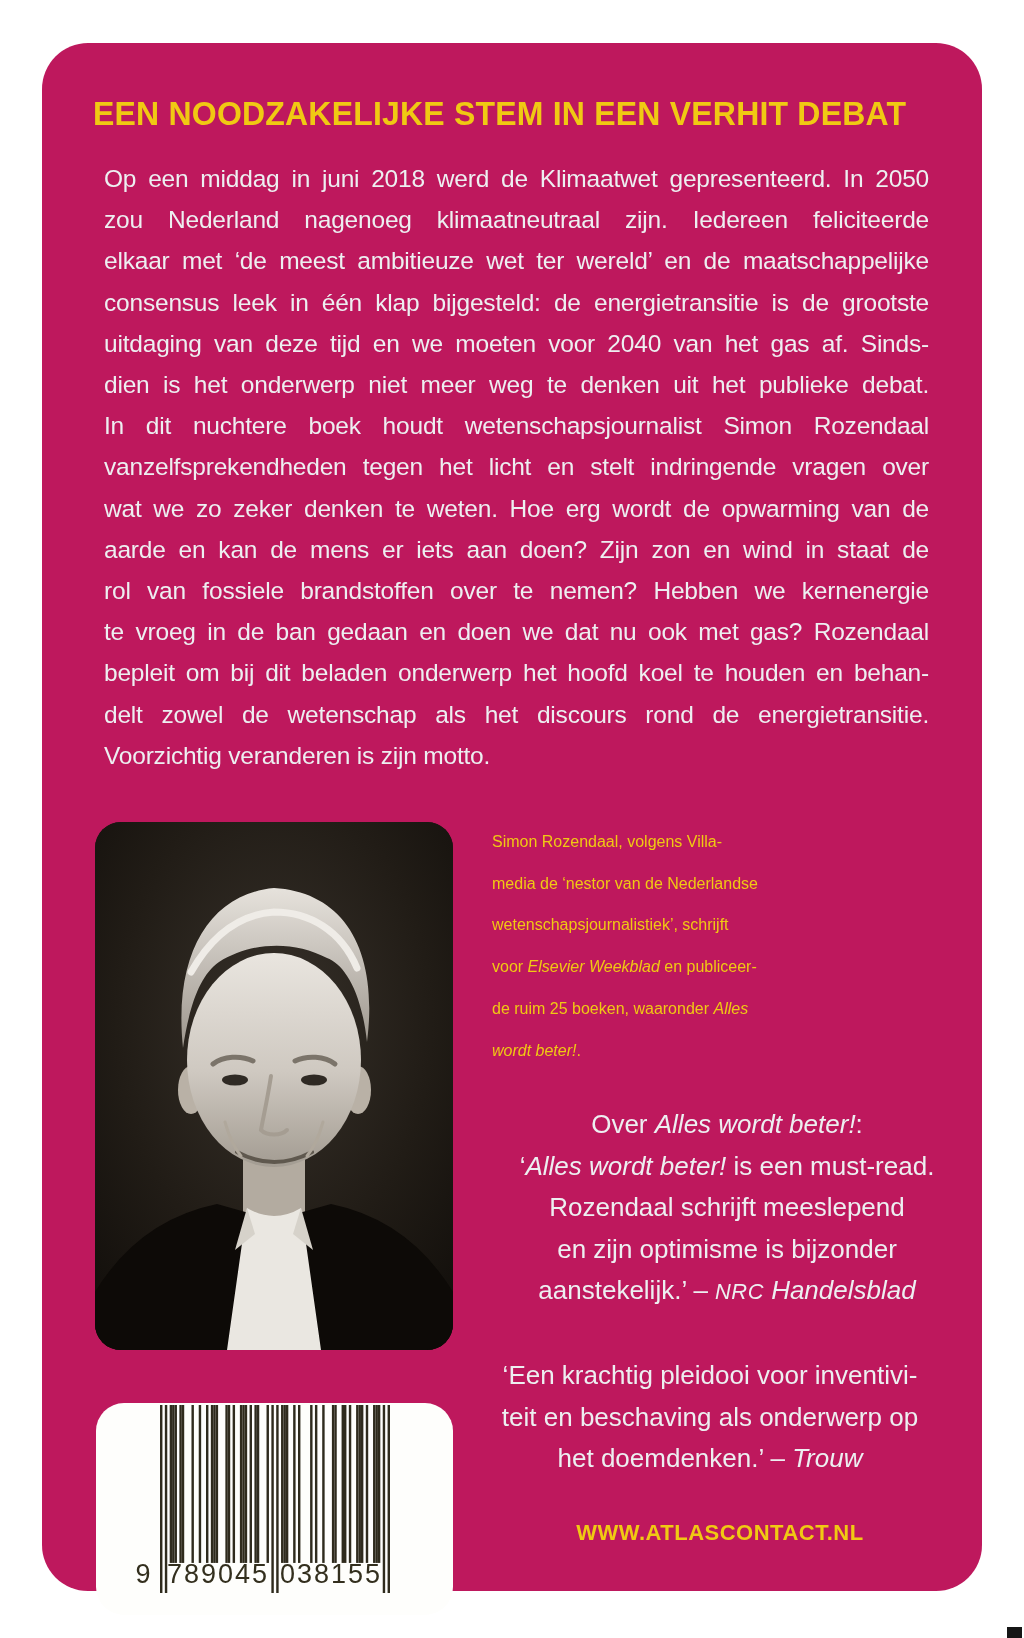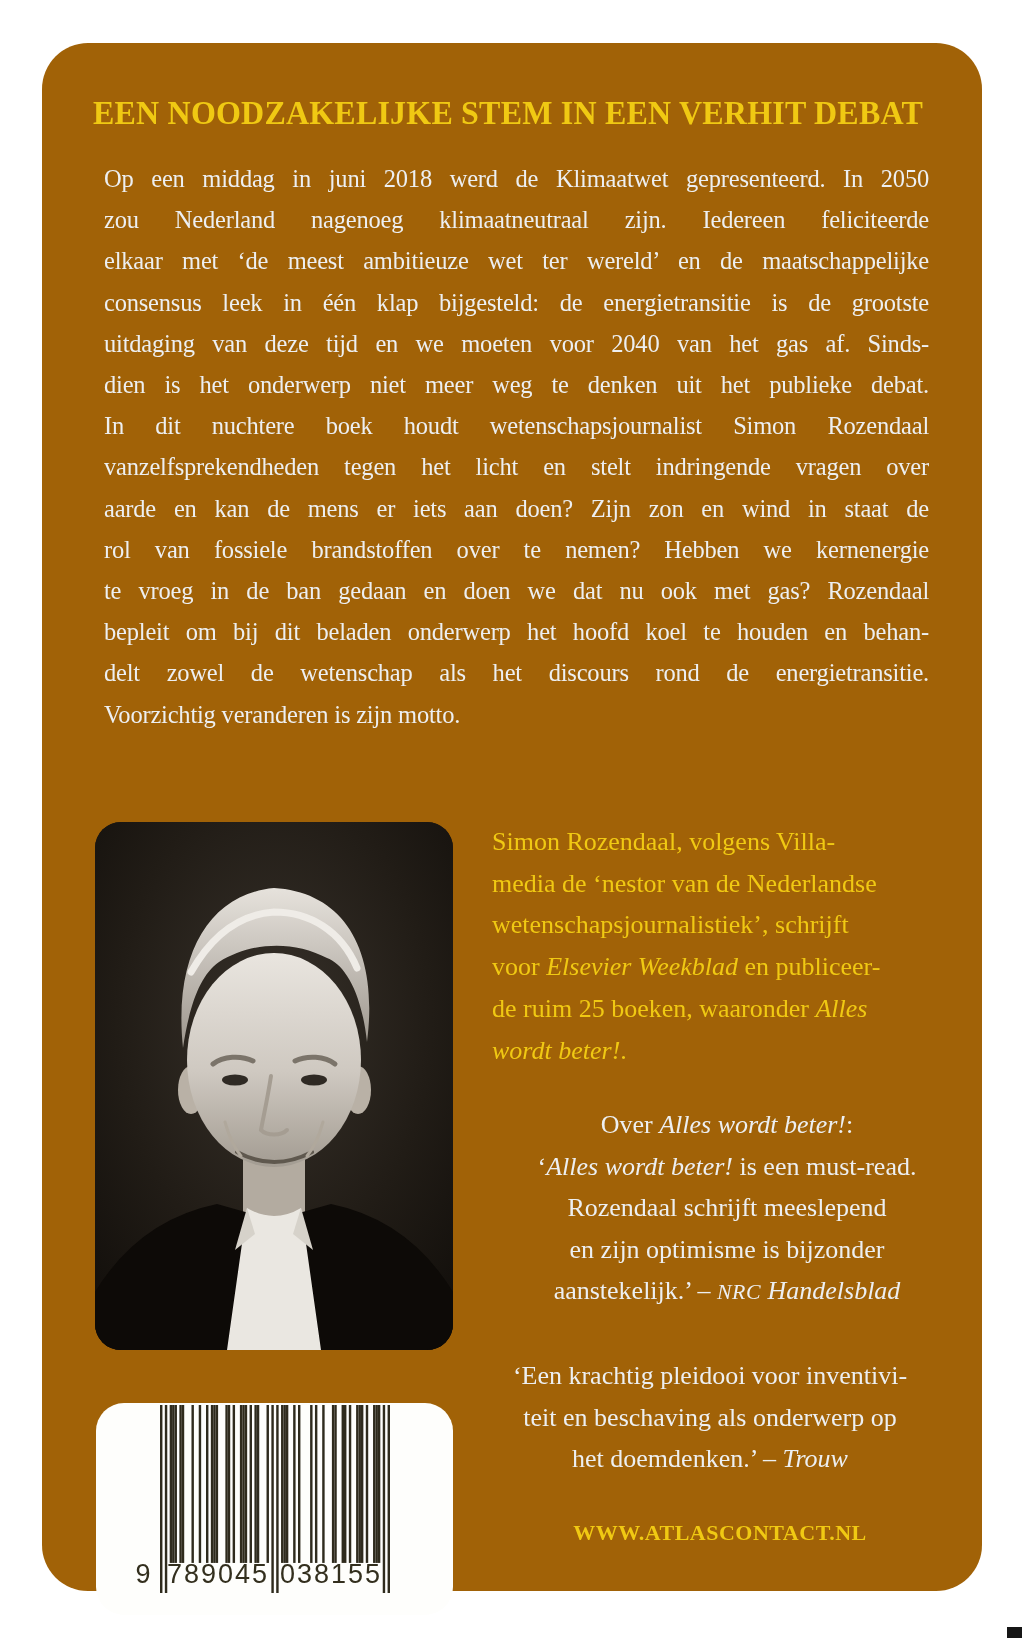--- a/index.html
+++ b/index.html
@@ -2,21 +2,21 @@
 <html><head>
 <meta charset="utf-8">
 <style>
   html,body{margin:0;padding:0;}
   body{
     width:1024px;height:1638px;position:relative;background:#ffffff;
     font-family:"Liberation Sans",sans-serif;overflow:hidden;
   }
   .cover{
     position:absolute;left:42px;top:43px;width:940px;height:1548px;
-    background:#a16207;border-radius:46px;font-family:Liberation Serif, serif;
+    background:#be185d;border-radius:46px;
   }
   .headline{
     position:absolute;left:51px;top:52px;margin:0;
     font-size:33px;font-weight:bold;color:#f0c913;
     letter-spacing:0.2px;white-space:nowrap;
     transform:scaleX(0.97);transform-origin:left top;
   }
   .blurb{
     position:absolute;left:51px;top:115px;width:836px;
     font-size:24.5px;line-height:41.2px;color:#edeff1;
@@ -24,21 +24,21 @@
   }
   .bline{text-align:justify;text-align-last:justify;margin-left:11px;}
   .bline.last{text-align:justify;text-align-last:left;}
   .photo{
     position:absolute;left:53px;top:779px;width:358px;height:528px;
     border-radius:26px;overflow:hidden;background:#1a1511;
   }
   .photo svg{display:block;width:100%;height:100%;}
   .bio{
     position:absolute;left:450px;top:778px;width:440px;
-    font-size:26px;line-height:41.7px;color:#f0c913;
+    font-size:16px;line-height:41.7px;color:#f0c913;
   }
   .quote{
     position:absolute;left:412px;width:512px;text-align:center;
     font-size:26px;line-height:41.6px;color:#edeff1;
   }
   #quote1{top:1061px;padding-left:17px;}
   #quote2{top:1312px;}
   .it{font-style:italic;}
   .sc{font-size:0.84em;letter-spacing:0.5px;}
   .website{
@@ -73,20 +73,21 @@
 
   <div class="blurb">
     <div class="bline">Op een middag in juni 2018 werd de Klimaatwet gepresenteerd. In 2050</div>
     <div class="bline">zou Nederland nagenoeg klimaatneutraal zijn. Iedereen feliciteerde</div>
     <div class="bline">elkaar met ‘de meest ambitieuze wet ter wereld’ en de maatschappelijke</div>
     <div class="bline">consensus leek in één klap bijgesteld: de energietransitie is de grootste</div>
     <div class="bline">uitdaging van deze tijd en we moeten voor 2040 van het gas af. Sinds-</div>
     <div class="bline">dien is het onderwerp niet meer weg te denken uit het publieke debat.</div>
     <div class="bline">In dit nuchtere boek houdt wetenschapsjournalist Simon Rozendaal</div>
     <div class="bline">vanzelfsprekendheden tegen het licht en stelt indringende vragen over</div>
+    <div class="bline">wat we zo zeker denken te weten. Hoe erg wordt de opwarming van de</div>
     <div class="bline">aarde en kan de mens er iets aan doen? Zijn zon en wind in staat de</div>
     <div class="bline">rol van fossiele brandstoffen over te nemen? Hebben we kernenergie</div>
     <div class="bline">te vroeg in de ban gedaan en doen we dat nu ook met gas? Rozendaal</div>
     <div class="bline">bepleit om bij dit beladen onderwerp het hoofd koel te houden en behan-</div>
     <div class="bline">delt zowel de wetenschap als het discours rond de energietransitie.</div>
     <div class="bline last">Voorzichtig veranderen is zijn motto.</div>
   </div>
 
   <div class="photo">
     <svg viewBox="0 0 358 528" xmlns="http://www.w3.org/2000/svg">

